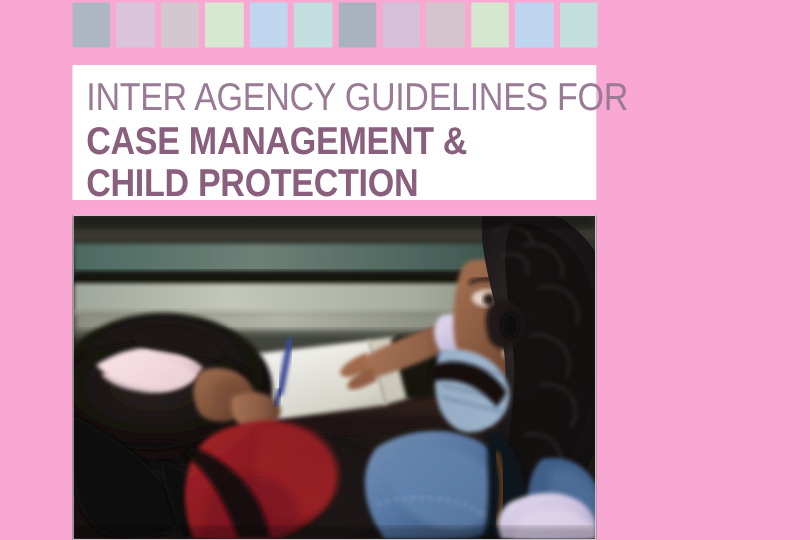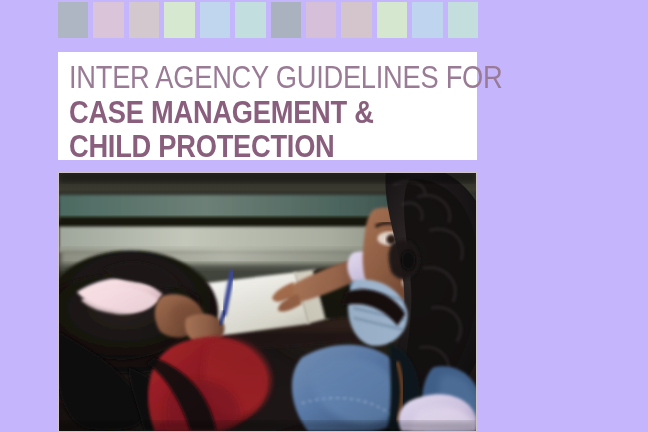--- a/index.html
+++ b/index.html
@@ -99,21 +99,21 @@
     inset: 0;
     pointer-events: none;
     background:
       radial-gradient(ellipse 60% 45% at 48% 62%, rgba(0,0,0,0.10), rgba(0,0,0,0) 70%);
     mix-blend-mode: multiply;
   }
 </style>
 </head>
 <body>
 
-<div id="page" style="background: #c4b5fd;">
+<div id="page" style="background: #f9a8d4;">
 
   <div id="swatch-strip">
     <div class="swatch" style="background: rgb(174, 182, 196);"></div>
     <div class="swatch" style="background: rgb(217, 196, 218);"></div>
     <div class="swatch" style="background: rgb(212, 200, 207);"></div>
     <div class="swatch" style="background: rgb(215, 232, 208);"></div>
     <div class="swatch" style="background: rgb(192, 214, 239);"></div>
     <div class="swatch" style="background: rgb(194, 222, 222);"></div>
     <div class="swatch" style="background: rgb(170, 178, 192);"></div>
     <div class="swatch" style="background: rgb(214, 191, 217);"></div>

